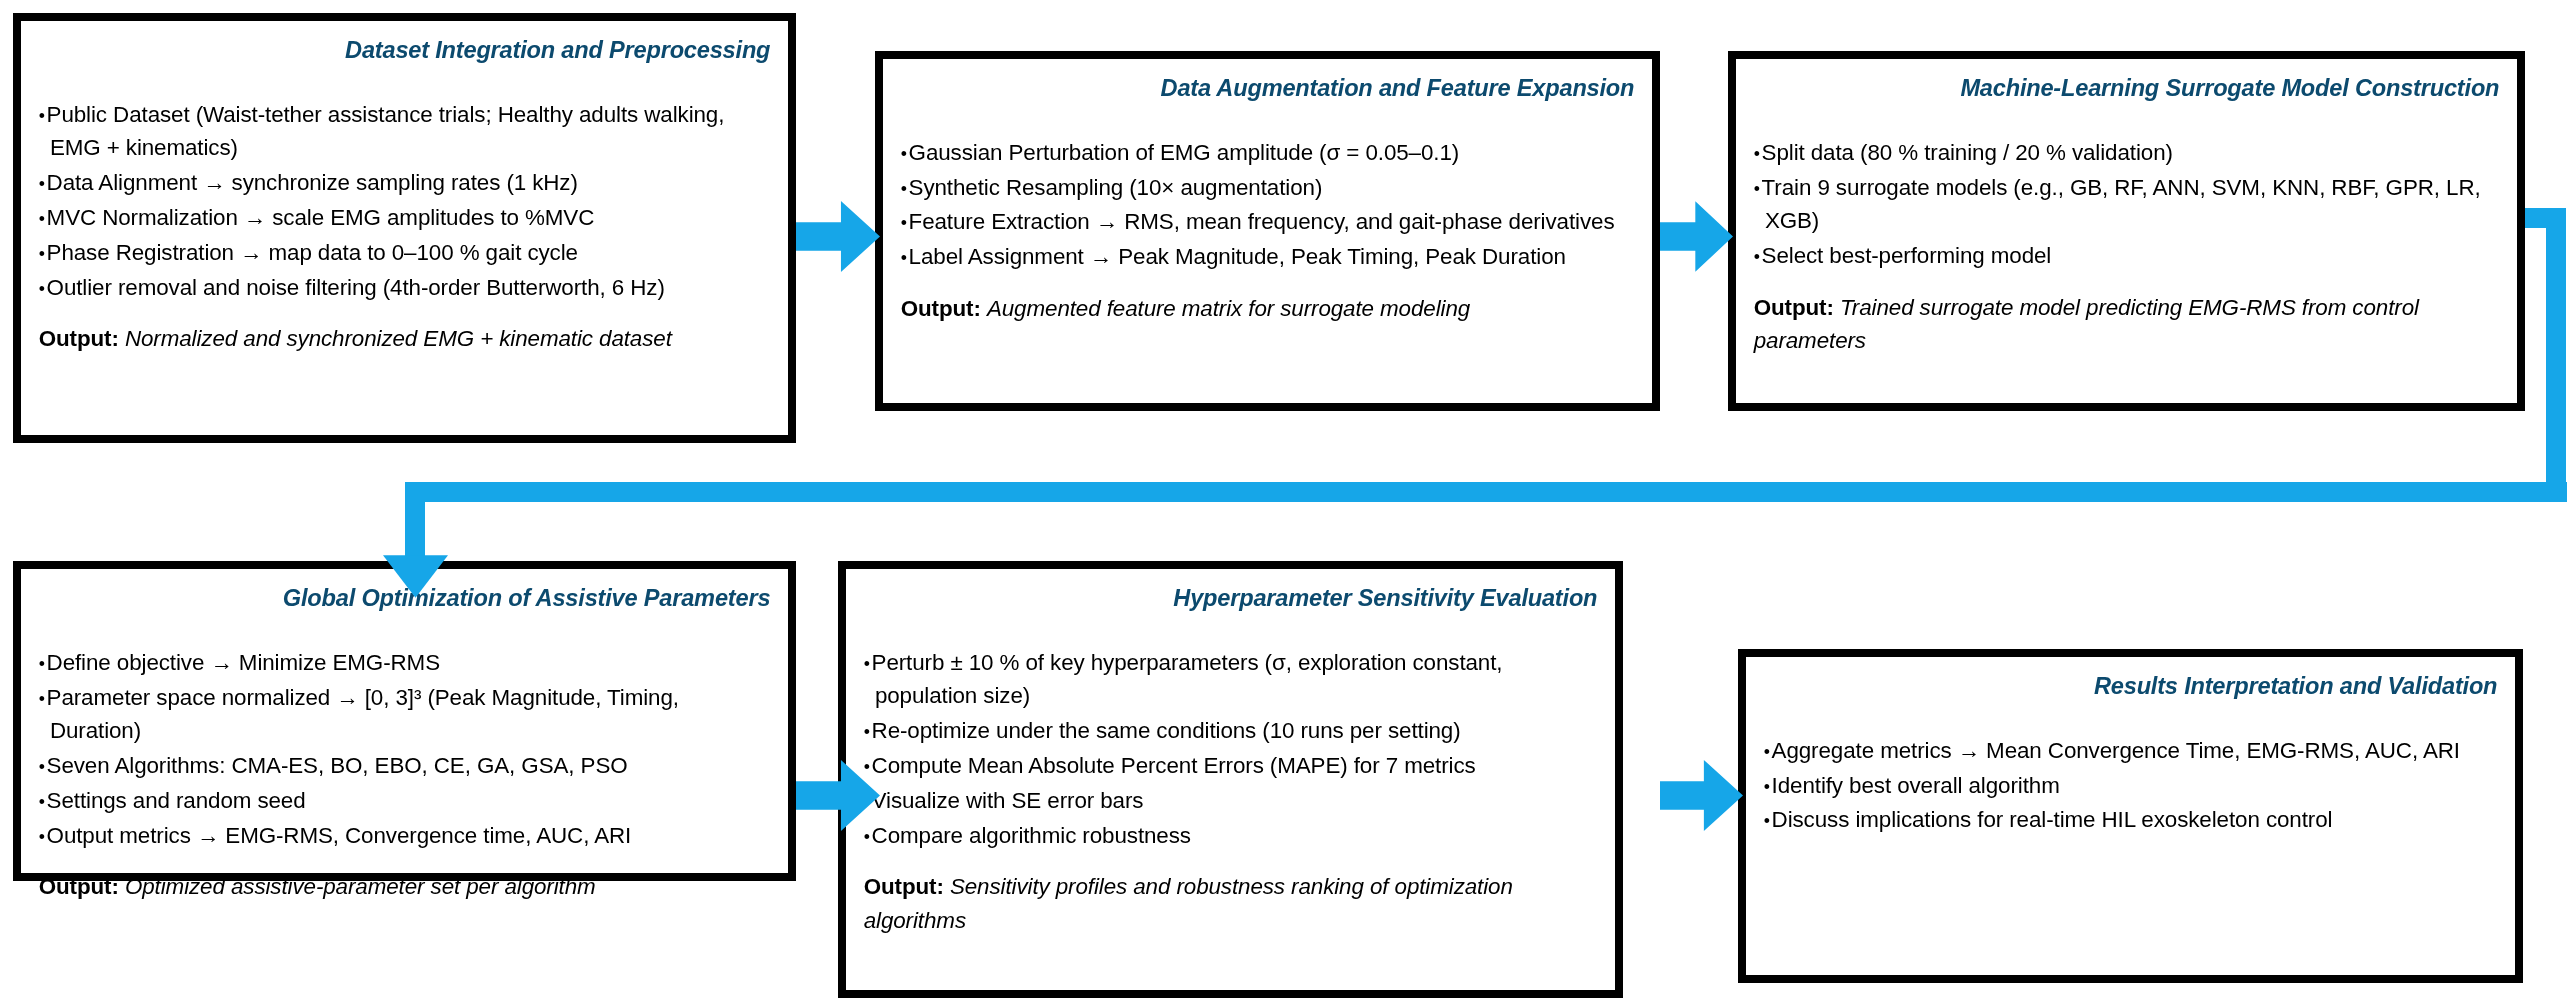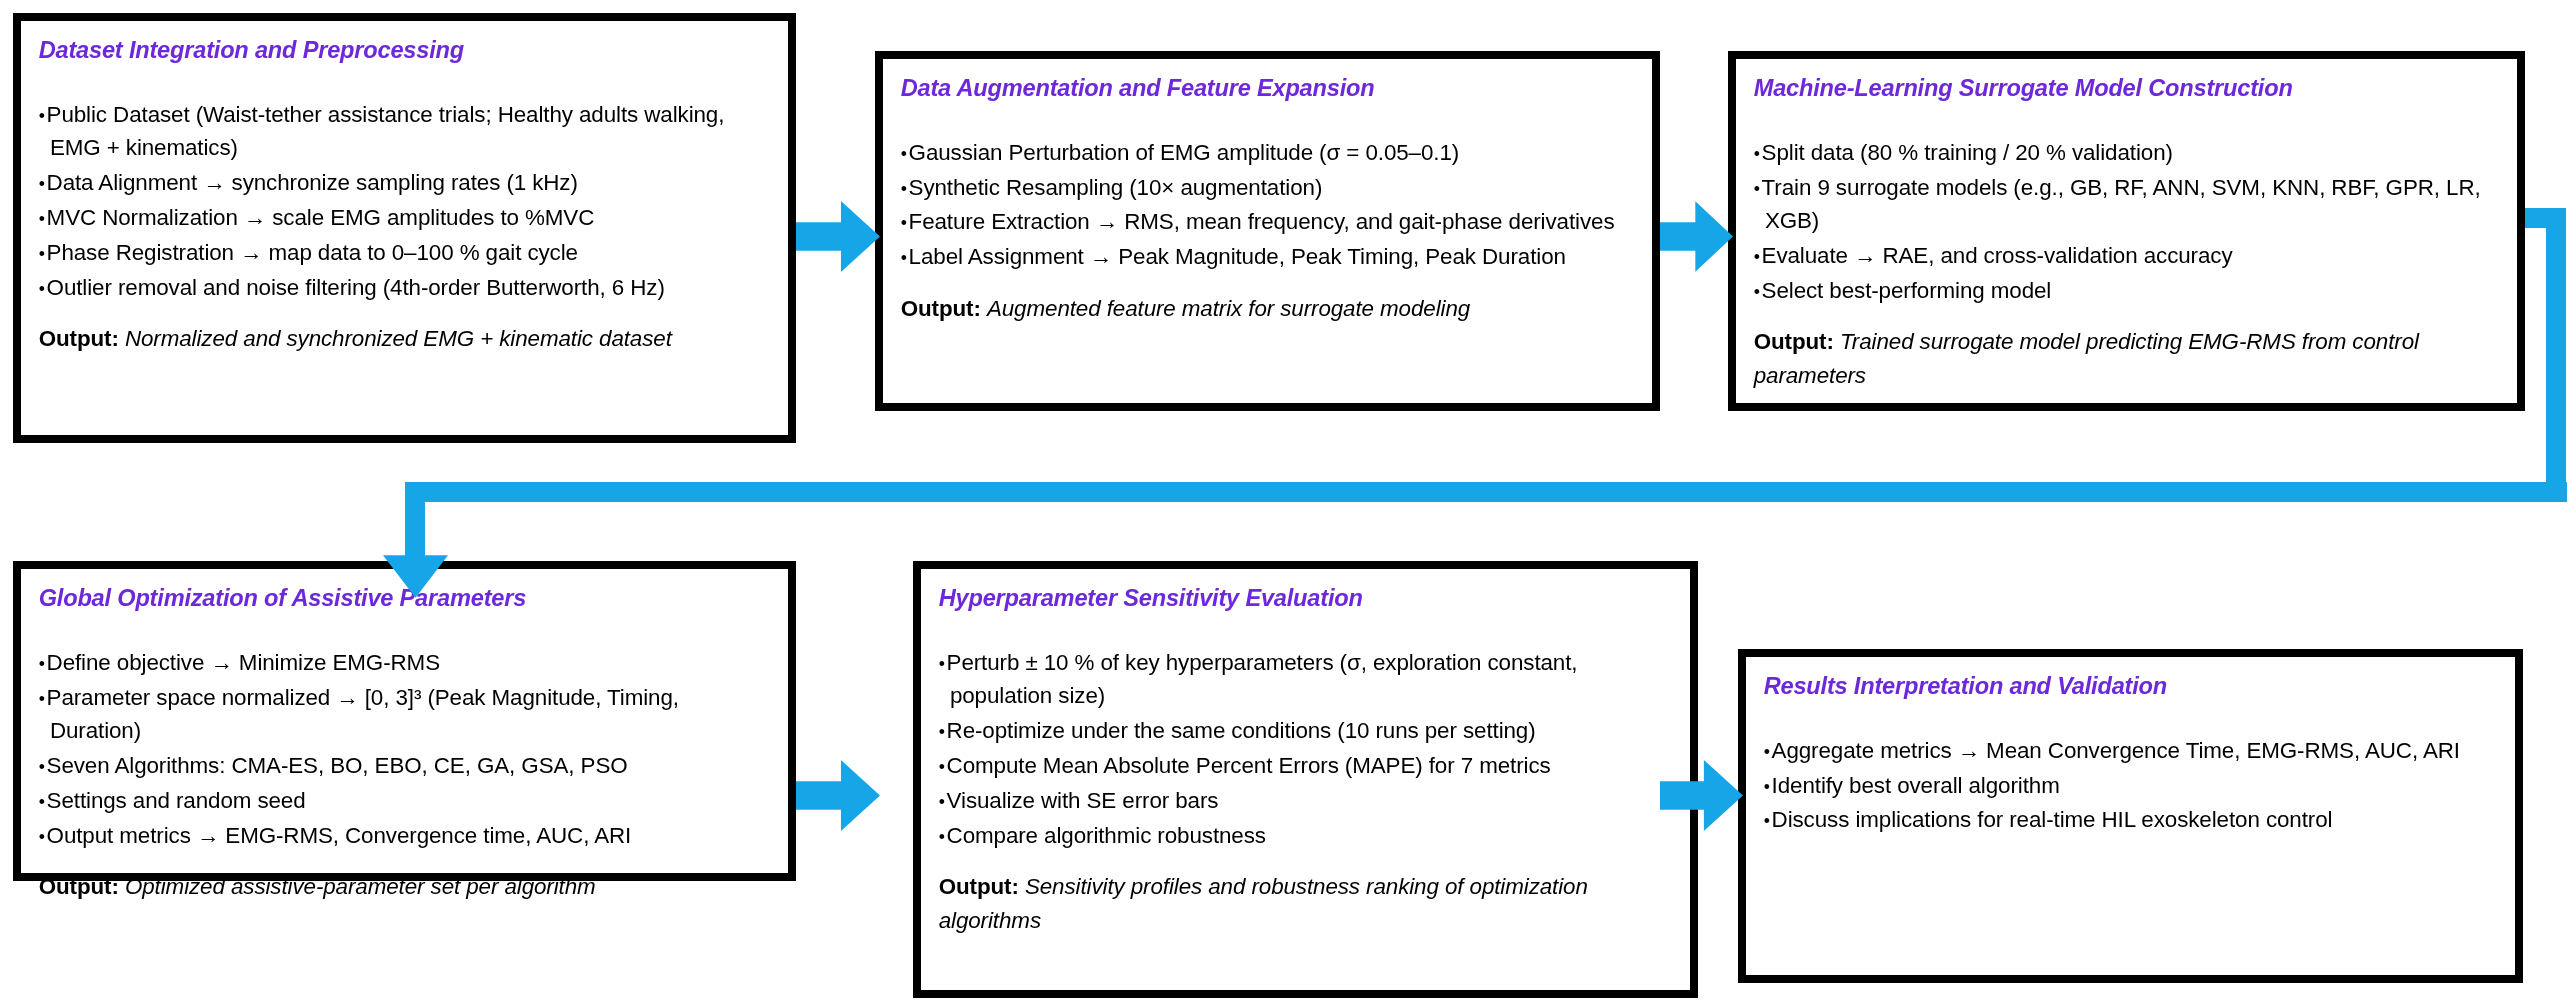--- a/index.html
+++ b/index.html
@@ -24,24 +24,25 @@
     box-sizing: border-box;
     background: #ffffff;
     border: 8.3px solid #000000;
     padding: 15.3px 17.7px 15.3px 17.7px;
   }
   .node-title {
     font-style: italic;
     font-weight: bold;
     font-size: 23.6px;
     line-height: 1.25;
-    color: #6d28d9;
+    color: #0c4a6e;
     letter-spacing: -0.2px;
     margin-bottom: 32px;
     white-space: nowrap;
+    text-align: right;
   }
   .bullets {
     margin: 0;
     padding: 0;
     list-style: none;
   }
   .bullets li {
     font-size: 22.4px;
     line-height: 1.50;
     color: #000000;
@@ -68,21 +69,21 @@
   }
   .outline-line i {
     font-style: italic;
   }
 
   
   #node-1 { left: 13px;   top: 13px;   width: 783px; height: 430px; }
   #node-2 { left: 875px; top: 51px;   width: 785px; height: 360px; }
   #node-3 { left: 1728px; top: 51px;   width: 797px; height: 360px; }
   #node-4 { left: 13px;   top: 561px; width: 783px; height: 320px; }
-  #node-5 { left: 913px; top: 561px;  width: 785px; height: 437px; }
+  #node-5 { left: 838px; top: 561px;  width: 785px; height: 437px; }
   #node-6 { left: 1738px; top: 649px; width: 785px; height: 334px; }
 
   
   .arrow-h {
     position: absolute;
     display: block;
   }
   .conn {
     position: absolute;
     background: #16a6e8;
@@ -114,21 +115,20 @@
       <li>Label Assignment → Peak Magnitude, Peak Timing, Peak Duration</li>
     </ul>
     <div class="outline-line"><b>Output:</b> <i>Augmented feature matrix for surrogate modeling</i></div>
   </div>
 
   <div class="node" id="node-3">
     <div class="node-title">Machine-Learning Surrogate Model Construction</div>
     <ul class="bullets">
       <li>Split data (80 % training / 20 % validation)</li>
       <li>Train 9 surrogate models (e.g., GB, RF, ANN, SVM, KNN, RBF, GPR, LR, XGB)</li>
-      <li>Evaluate → RAE, and cross-validation accuracy</li>
       <li>Select best-performing model</li>
     </ul>
     <div class="outline-line"><b>Output:</b> <i>Trained surrogate model predicting EMG-RMS from control parameters</i></div>
   </div>
 
   <div class="node" id="node-4">
     <div class="node-title">Global Optimization of Assistive Parameters</div>
     <ul class="bullets">
       <li>Define objective → Minimize EMG-RMS</li>
       <li>Parameter space normalized → [0, 3]³ (Peak Magnitude, Timing, Duration)</li>

